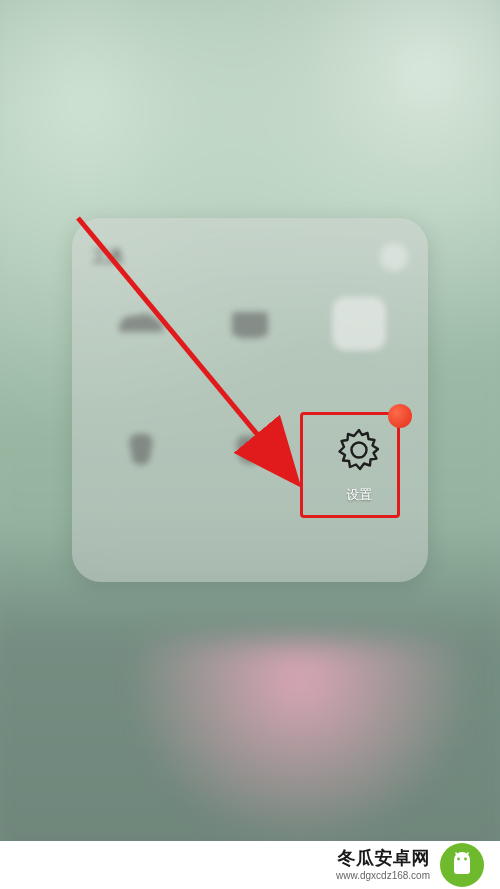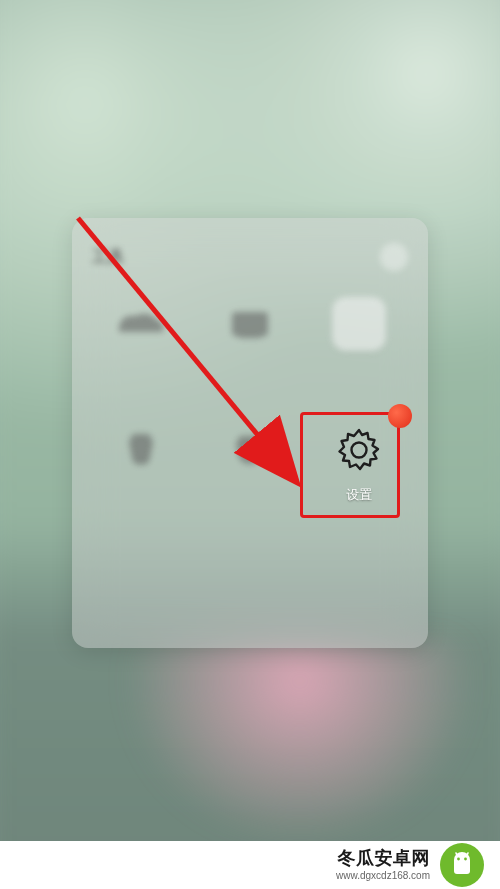--- a/index.html
+++ b/index.html
@@ -35,22 +35,22 @@
       font-size: 10px;
       filter: blur(2px);
     }
     .status-left { }
     .status-center { font-weight: 600; }
     .status-right { letter-spacing: 1px; font-size: 9px; }
     
     .folder-panel {
       position: absolute;
       left: 72px; top: 218px;
-      width: 356px; height: 430px;
-      border-radius: 16px;
+      width: 356px; height: 364px;
+      border-radius: 29px;
       background: rgba(215,215,215,.42);
       backdrop-filter: blur(20px);
       -webkit-backdrop-filter: blur(20px);
       box-shadow: 0 4px 22px rgba(0,0,0,.12);
       padding: 22px 20px 20px;
     }
     .folder-header {
       display: flex; justify-content: space-between; align-items: center;
       height: 34px; margin-bottom: 20px;
       filter: blur(3px); opacity: .6;

